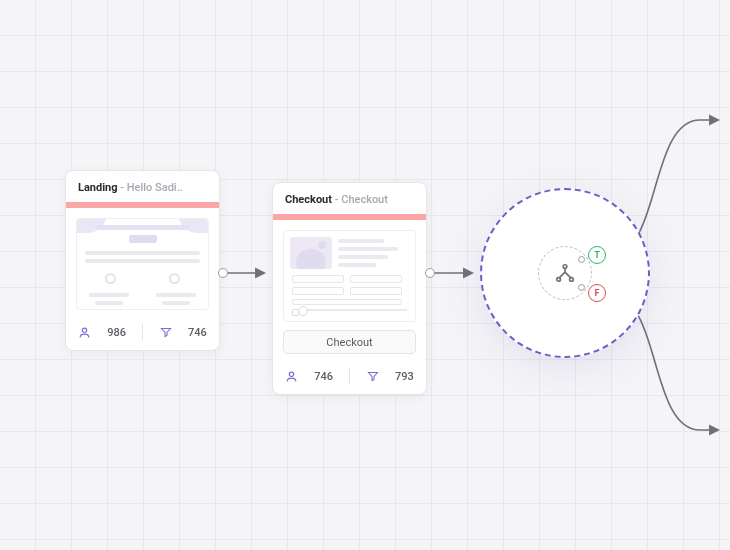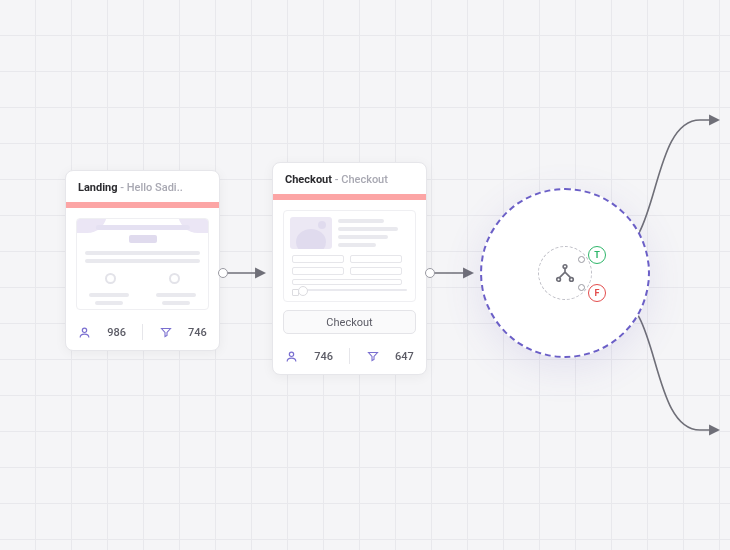--- a/index.html
+++ b/index.html
@@ -200,21 +200,21 @@
         <svg width="12" height="12" viewBox="0 0 24 24" fill="none" stroke="#7a6fd0" stroke-width="2.2">
             <path d="M3 5h18l-7 8v6l-4 2v-8z"></path>
           </svg>
       </span>
       <span>746</span>
     </div>
   </div>
 </div>
 <div class="conn-port" style="left:218px; top:268px"></div>
 
-<div class="node-card" style="left:272px; top:162px">
+<div class="node-card" style="left:272px; top:182px">
   <div class="node-header">
     <span class="title-bold">Checkout</span>
     <span class="title-light"> - </span>
     <span class="title-light">Checkout</span>
   </div>
   <div class="preview">
     <div class="ck-img"></div>
     <div class="ck-line" style="top:8px;left:54px;width:46px"></div>
     <div class="ck-line" style="top:16px;left:54px;width:60px"></div>
     <div class="ck-line" style="top:24px;left:54px;width:50px"></div>
@@ -240,21 +240,21 @@
       </span>
       <span>746</span>
     </div>
     <div class="divider-v"></div>
     <div class="stat">
       <span class="icon">
         <svg width="12" height="12" viewBox="0 0 24 24" fill="none" stroke="#7a6fd0" stroke-width="2.2">
             <path d="M3 5h18l-7 8v6l-4 2v-8z"></path>
           </svg>
       </span>
-      <span>647</span>
+      <span>793</span>
     </div>
   </div>
 </div>
 <div class="conn-port" style="left:425px; top:268px"></div>
 
 <div class="decision-node" style="left:480px; top:188px">
   <div class="decision-inner">
     <span class="icon">
       <svg width="22" height="22" viewBox="0 0 24 24" fill="none" stroke="#6f6f78" stroke-width="1.8">
         <circle cx="12" cy="5" r="2"></circle>

